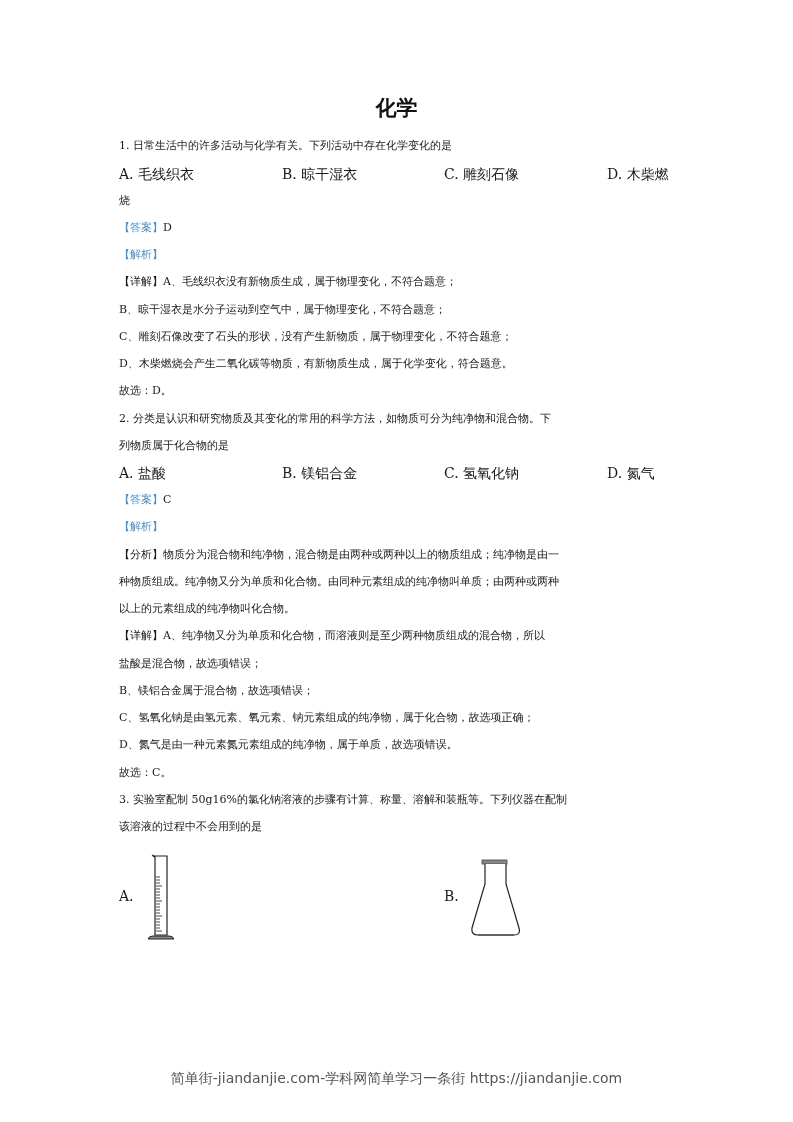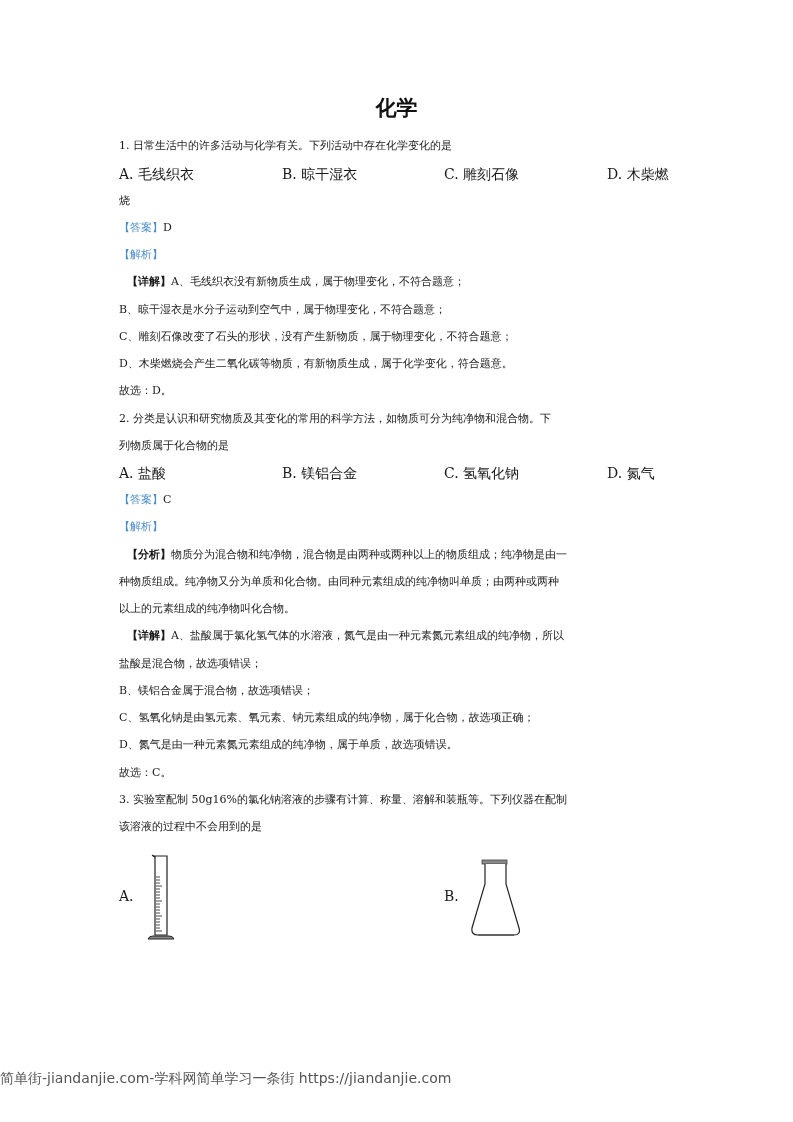--- a/index.html
+++ b/index.html
@@ -4,23 +4,23 @@
 <style>
   html, body { margin: 0; padding: 0; background: #ffffff; }
   body { width: 793px; height: 1122px; position: relative; overflow: hidden;
          font-family: "DejaVu Serif", "Liberation Serif", serif; color: #111; }
   .page { position: absolute; left: 0; top: 0; width: 793px; height: 866px; }
   .title { position: absolute; left: 0; width: 793px; top: 94px; text-align: center;
            font-family: "DejaVu Sans", sans-serif; font-weight: bold; font-size: 21px; color: #111; }
   .line { position: absolute; left: 119px; font-size: 11px; line-height: 18px; white-space: nowrap; color: #1a1a1a; }
   .opt { position: absolute; font-size: 14px; line-height: 18px; white-space: nowrap; color: #1a1a1a; }
   .blue { color: #4a8cc7; }
-  .bold-br { font-weight: bold; margin-left: 8px; }
+  .bold-br { font-weight: normal; }
   .fig { position: absolute; }
-  .footer { position: absolute; left: 0; width: 793px; top: 1070px; text-align: left;
+  .footer { position: absolute; left: 0; width: 793px; top: 1070px; text-align: center;
             font-family: "DejaVu Sans", sans-serif; font-size: 14px; color: #555; }
 </style>
 </head>
 <body>
 
 <div class="page">
 
   <div class="title">化学</div>
 
   <div class="line" style="top:137px">1. 日常生活中的许多活动与化学有关。下列活动中存在化学变化的是</div>
@@ -52,21 +52,21 @@
   <div class="line" style="top:491px">
     <span class="blue">【答案】</span><span>C</span>
   </div>
   <div class="line blue" style="top:518px">【解析】</div>
   <div class="line" style="top:546px">
     <span class="bold-br">【分析】</span><span>物质分为混合物和纯净物，混合物是由两种或两种以上的物质组成；纯净物是由一</span>
   </div>
   <div class="line" style="top:573px">种物质组成。纯净物又分为单质和化合物。由同种元素组成的纯净物叫单质；由两种或两种</div>
   <div class="line" style="top:600px">以上的元素组成的纯净物叫化合物。</div>
   <div class="line" style="top:627px">
-    <span class="bold-br">【详解】</span><span>A、盐酸属于氯化氢气体的水溶液，氮气是由一种元素氮元素组成的纯净物，所以</span>
+    <span class="bold-br">【详解】</span><span>A、纯净物又分为单质和化合物，而溶液则是至少两种物质组成的混合物，所以</span>
   </div>
   <div class="line" style="top:655px">盐酸是混合物，故选项错误；</div>
   <div class="line" style="top:709px">C、氢氧化钠是由氢元素、氧元素、钠元素组成的纯净物，属于化合物，故选项正确；</div>
   <div class="line" style="top:682px">B、镁铝合金属于混合物，故选项错误；</div>
   <div class="line" style="top:736px">D、氮气是由一种元素氮元素组成的纯净物，属于单质，故选项错误。</div>
   <div class="line" style="top:764px">故选：C。</div>
 
   <div class="line" style="top:791px">3. 实验室配制 50g16%的氯化钠溶液的步骤有计算、称量、溶解和装瓶等。下列仪器在配制</div>
   <div class="line" style="top:818px">该溶液的过程中不会用到的是</div>
 

